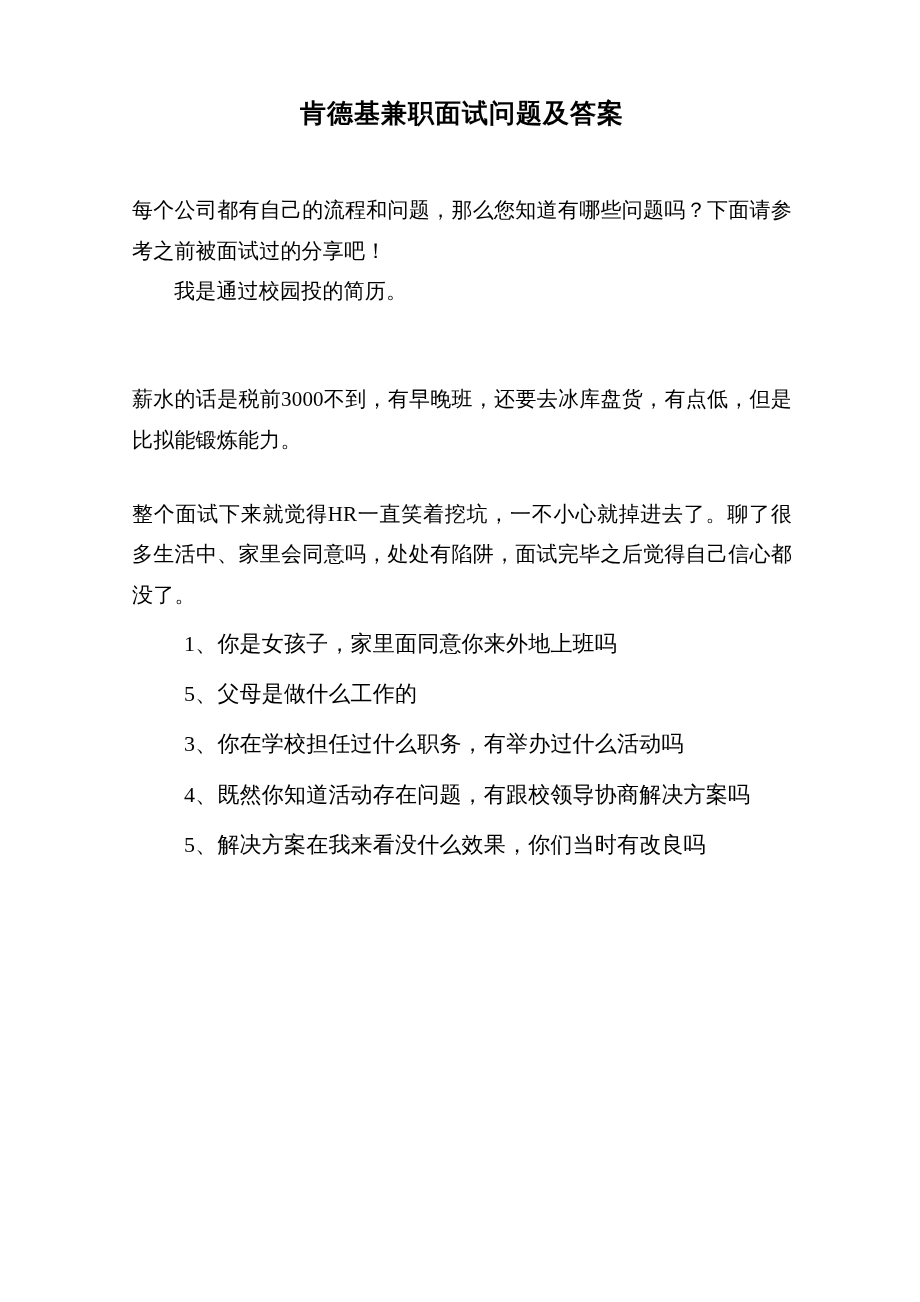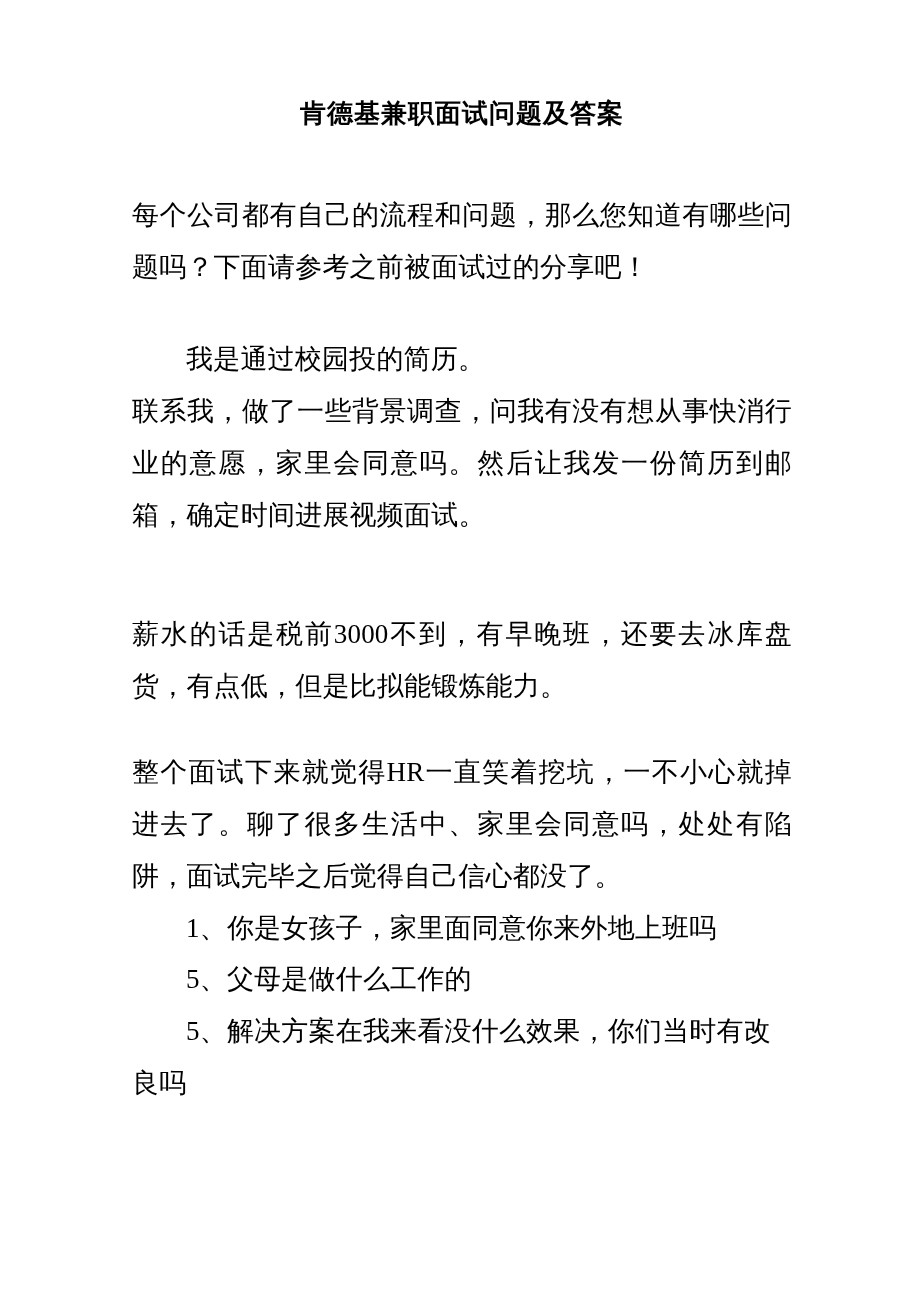--- a/index.html
+++ b/index.html
@@ -23,61 +23,61 @@
   }
   .doc-title {
     text-align: center;
     font-size: 26px;
     font-weight: bold;
     letter-spacing: 1px;
     margin: 0 0 58px 0;
     line-height: 1.4;
   }
   .para {
-    font-size: 27px;
+    font-size: 21px;
     line-height: 1.92;
     margin: 0;
     text-align: justify;
     text-justify: inter-ideograph;
     letter-spacing: 0.2px;
   }
   .indent {
     text-indent: 2em;
-    margin-top: 40px;
   }
   .spacer {
     height: 34px;
   }
   .list-item {
-    font-size: 27px;
+    font-size: 22px;
     line-height: 1.92;
-    margin: 0;
+    margin: 8px;
     text-indent: 2em;
     letter-spacing: 0.2px;
   }
 </style>
 </head>
 <body>
 
 <div class="page">
 
   <h1 class="doc-title">肯德基兼职面试问题及答案</h1>
 
   <p class="para">每个公司都有自己的流程和问题，那么您知道有哪些问题吗？下面请参考之前被面试过的分享吧！</p>
   <p class="para indent">我是通过校园投的简历。</p>
-  <p class="para">联系我，做了一些背景调查，问我有没有想从事快消行业的意愿，家里会同意吗。然后让我发一份简历到邮箱，确定时间进展视频面试。</p>
 
   <div class="spacer"></div>
 
 
   <div class="spacer"></div>
 
   <p class="para">薪水的话是税前3000不到，有早晚班，还要去冰库盘货，有点低，但是比拟能锻炼能力。</p>
 
   <div class="spacer"></div>
 
   <p class="para">整个面试下来就觉得HR一直笑着挖坑，一不小心就掉进去了。聊了很多生活中、家里会同意吗，处处有陷阱，面试完毕之后觉得自己信心都没了。</p>
 
   <p class="list-item">1、你是女孩子，家里面同意你来外地上班吗</p>
   <p class="list-item">5、父母是做什么工作的</p>
+  <p class="list-item">3、你在学校担任过什么职务，有举办过什么活动吗</p>
+  <p class="list-item">4、既然你知道活动存在问题，有跟校领导协商解决方案吗</p>
   <p class="list-item">5、解决方案在我来看没什么效果，你们当时有改良吗</p>
 
 </div>
 
 </body></html>

